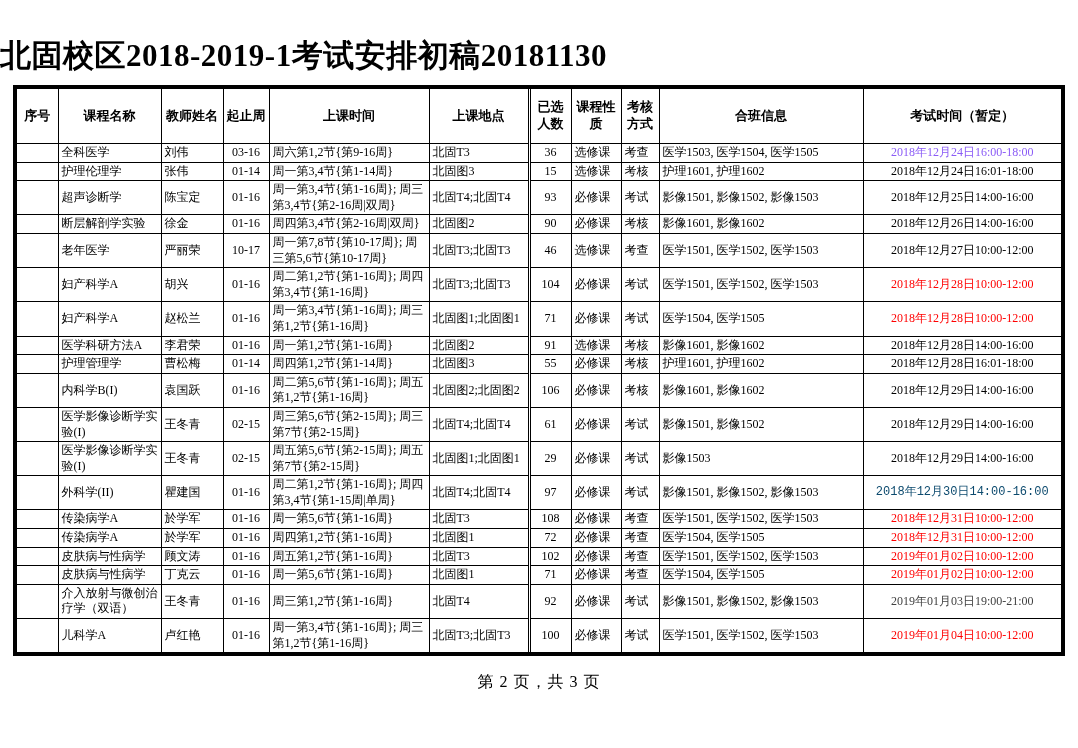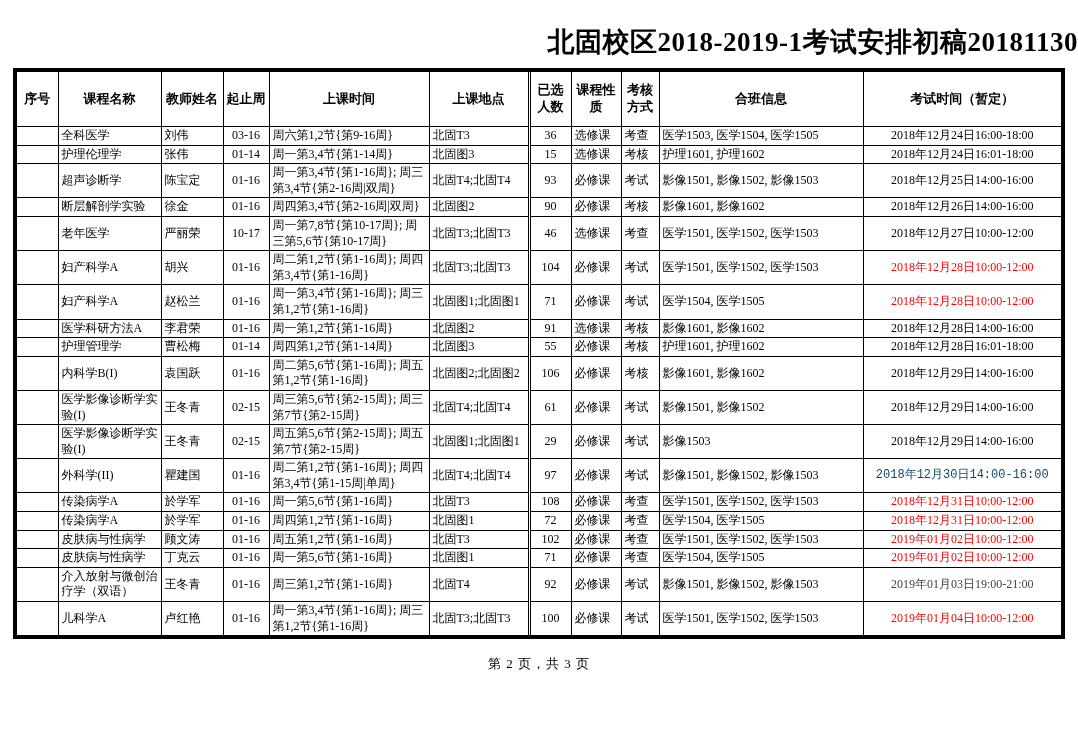--- a/index.html
+++ b/index.html
@@ -11,25 +11,25 @@
     font-family: "Liberation Serif", "DejaVu Serif", serif;
     color: #000;
     overflow: hidden;
   }
   .page {
     width: 1078px;
     height: 748px;
     position: relative;
   }
   .doc-title {
-    text-align: right;
-    font-size: 27px;
+    text-align: left;
+    font-size: 31px;
     font-weight: bold;
     margin: 0;
-    padding-top: 24px;
+    padding-top: 35px;
     padding-bottom: 8px;
     letter-spacing: 0.5px;
   }
   table.schedule {
     border-collapse: collapse;
     table-layout: fixed;
     width: 1048px;
     margin: 0 auto;
     border: 4px solid #000000;
   }
@@ -47,21 +47,21 @@
     font-weight: bold;
     text-align: center;
     height: 50px;
     padding: 2px 2px;
   }
   td.c-center { text-align: center; }
   td.c-left   { text-align: left; }
   .c-dbl { border-left: 3px double #000 !important; }
   .page-footer {
     text-align: center;
-    font-size: 13px;
+    font-size: 16px;
     margin-top: 16px;
     letter-spacing: 1px;
   }
 </style>
 </head>
 <body>
 
 <div class="page">
   <div class="doc-title">北固校区2018-2019-1考试安排初稿20181130</div>
 
@@ -99,21 +99,21 @@
           <td class="c-center"></td>
           <td class="c-left">全科医学</td>
           <td class="c-left">刘伟</td>
           <td class="c-center">03-16</td>
           <td class="c-left">周六第1,2节{第9-16周}</td>
           <td class="c-left">北固T3</td>
           <td class="c-center c-dbl">36</td>
           <td class="c-left">选修课</td>
           <td class="c-left">考查</td>
           <td class="c-left">医学1503, 医学1504, 医学1505</td>
-          <td class="c-center" style="color: #000000;">2018年12月24日16:00-18:00</td>
+          <td class="c-center" style="color: #8b5cf6;">2018年12月24日16:00-18:00</td>
         </tr>
         <tr>
           <td class="c-center"></td>
           <td class="c-left">护理伦理学</td>
           <td class="c-left">张伟</td>
           <td class="c-center">01-14</td>
           <td class="c-left">周一第3,4节{第1-14周}</td>
           <td class="c-left">北固图3</td>
           <td class="c-center c-dbl">15</td>
           <td class="c-left">选修课</td>

